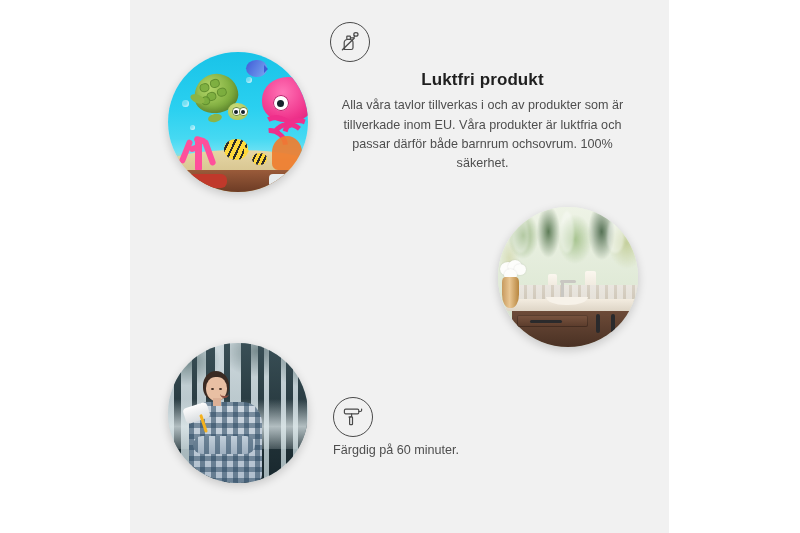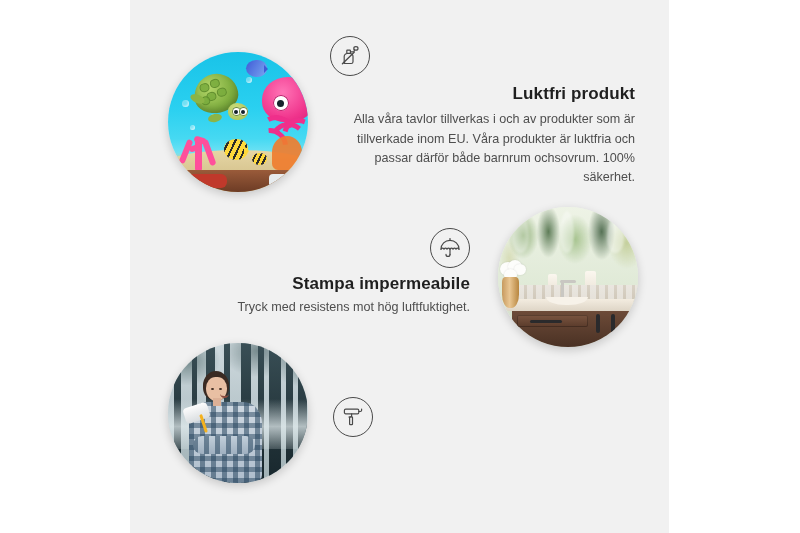--- a/index.html
+++ b/index.html
@@ -179,21 +179,21 @@
   .icon-circle svg{display:block;}
   .f-title{
     font-size:17px;font-weight:bold;color:#1f1f1f;
     margin:8px 0 6px 0;letter-spacing:.1px;line-height:1.2;
   }
   .f-body{
     font-size:12.6px;color:#4e4e4e;line-height:1.52;margin:0;
   }
 
   
-  .feat-1{left:330px;top:36px;width:305px;text-align:right;}
+  .feat-1{left:330px;top:22px;width:305px;text-align:center;}
   .feat-1 .icon-circle{margin-bottom:4px;}
 
   
   .feat-2{left:200px;top:228px;width:270px;text-align:right;}
   .feat-2 .icon-circle{margin-left:auto;margin-bottom:2px;}
   .feat-2 .f-title{font-size:17px;margin:6px 0 4px 0;}
   .feat-2 .f-body{font-size:12.6px;}
 
   
   .feat-3{left:333px;top:397px;width:250px;text-align:left;}
@@ -328,38 +328,26 @@
         <rect x="9.8" y="7.2" width="3.6" height="3.1" rx=".5"></rect>
         <path d="M13.6 8.9h2.5c.7 0 1.2-.5 1.2-1.2V6.3"></path>
         <ellipse cx="18.9" cy="5.4" rx="2.1" ry="1.7"></ellipse>
         <line x1="5.4" y1="20.8" x2="17.2" y2="9.2" stroke-width="1.3"></line>
       </svg>
     </div>
     <div class="f-title">Luktfri produkt</div>
     <p class="f-body">Alla våra tavlor tillverkas i och av produkter som är tillverkade inom EU. Våra produkter är luktfria och passar därför både barnrum ochsovrum. 100% säkerhet.</p>
   </div>
 
-  <div class="feature feat-2">
-    <div class="icon-circle">
-      <svg width="26" height="26" viewBox="0 0 26 26" fill="none" stroke="#4a4a4a" stroke-width="1.2" stroke-linecap="round" stroke-linejoin="round">
-        <path d="M4 14.2c0-4.9 4-8.9 9-8.9s9 4 9 8.9"></path>
-        <path d="M4 14.2c.9-1.4 2.1-1.4 3 0 .9-1.4 2.1-1.4 3 0 .9-1.4 2.1-1.4 3 0 .9-1.4 2.1-1.4 3 0 .9-1.4 2.1-1.4 3 0 .9-1.4 2.1-1.4 3 0"></path>
-        <line x1="13" y1="14.2" x2="13" y2="19.4"></line>
-        <path d="M13 19.4c0 1.1-.9 2-2 2s-2-.9-2-2"></path>
-        <line x1="13" y1="5.3" x2="13" y2="3.6"></line>
-      </svg>
-    </div>
-    <div class="f-title">Stampa impermeabile</div>
-    <p class="f-body">Tryck med resistens mot hög luftfuktighet.</p>
-  </div>
 
   <div class="feature feat-3">
     <div class="icon-circle">
       <svg width="26" height="26" viewBox="0 0 26 26" fill="none" stroke="#4a4a4a" stroke-width="1.2" stroke-linecap="round" stroke-linejoin="round">
         <rect x="4.4" y="5.2" width="14.4" height="4.6" rx="1.3"></rect>
         <path d="M18.8 7.5h1.6c.7 0 1.2-.5 1.2-1.2V5"></path>
         <path d="M11.6 9.8v2.1c0 .6-.5 1.1-1.1 1.1H8.9"></path>
         <rect x="9.6" y="12.9" width="2.9" height="7.7" rx=".7"></rect>
       </svg>
     </div>
+    <p class="f-body">Färgdig på 60 minuter.</p>
   </div>
 
 </div>
 
 </body></html>

